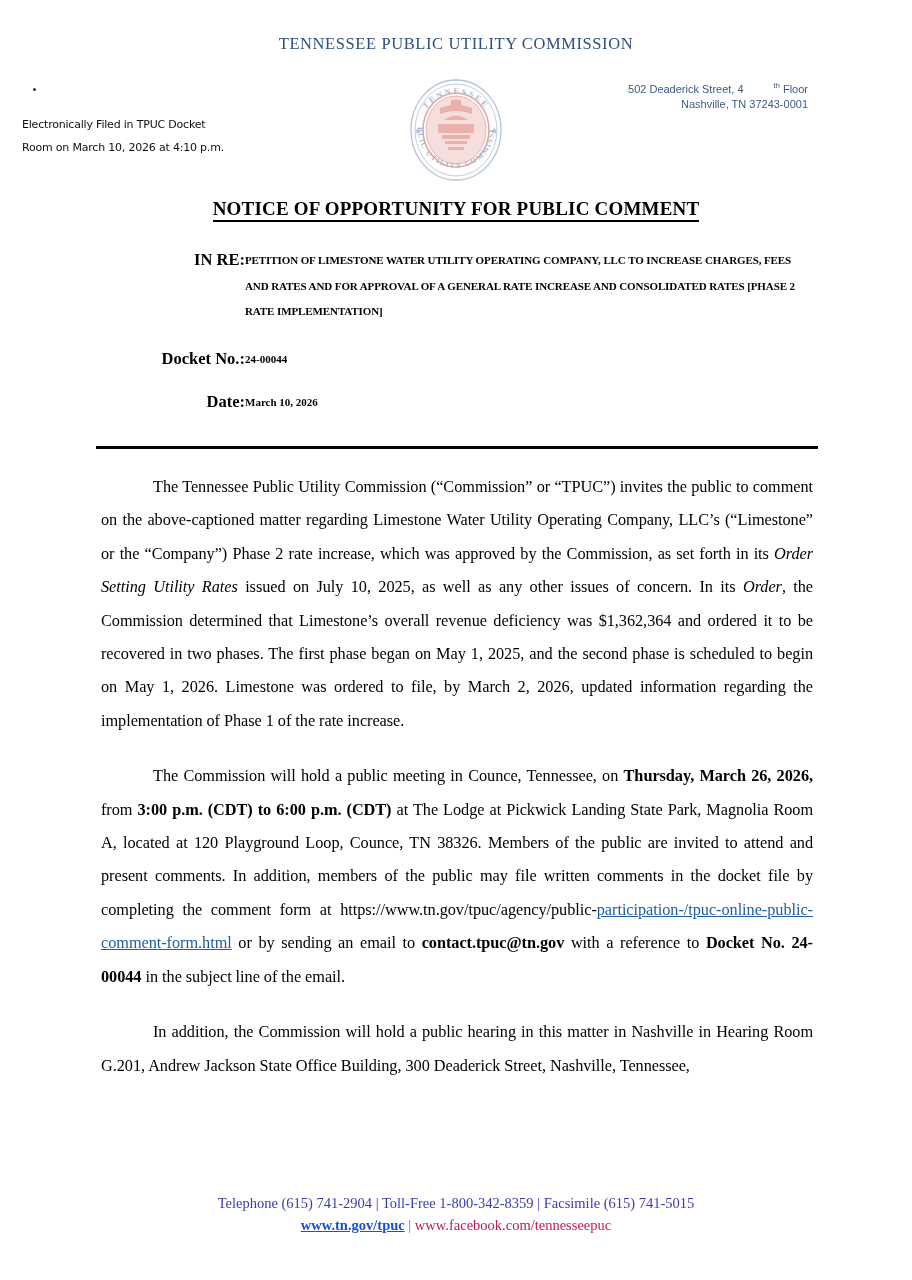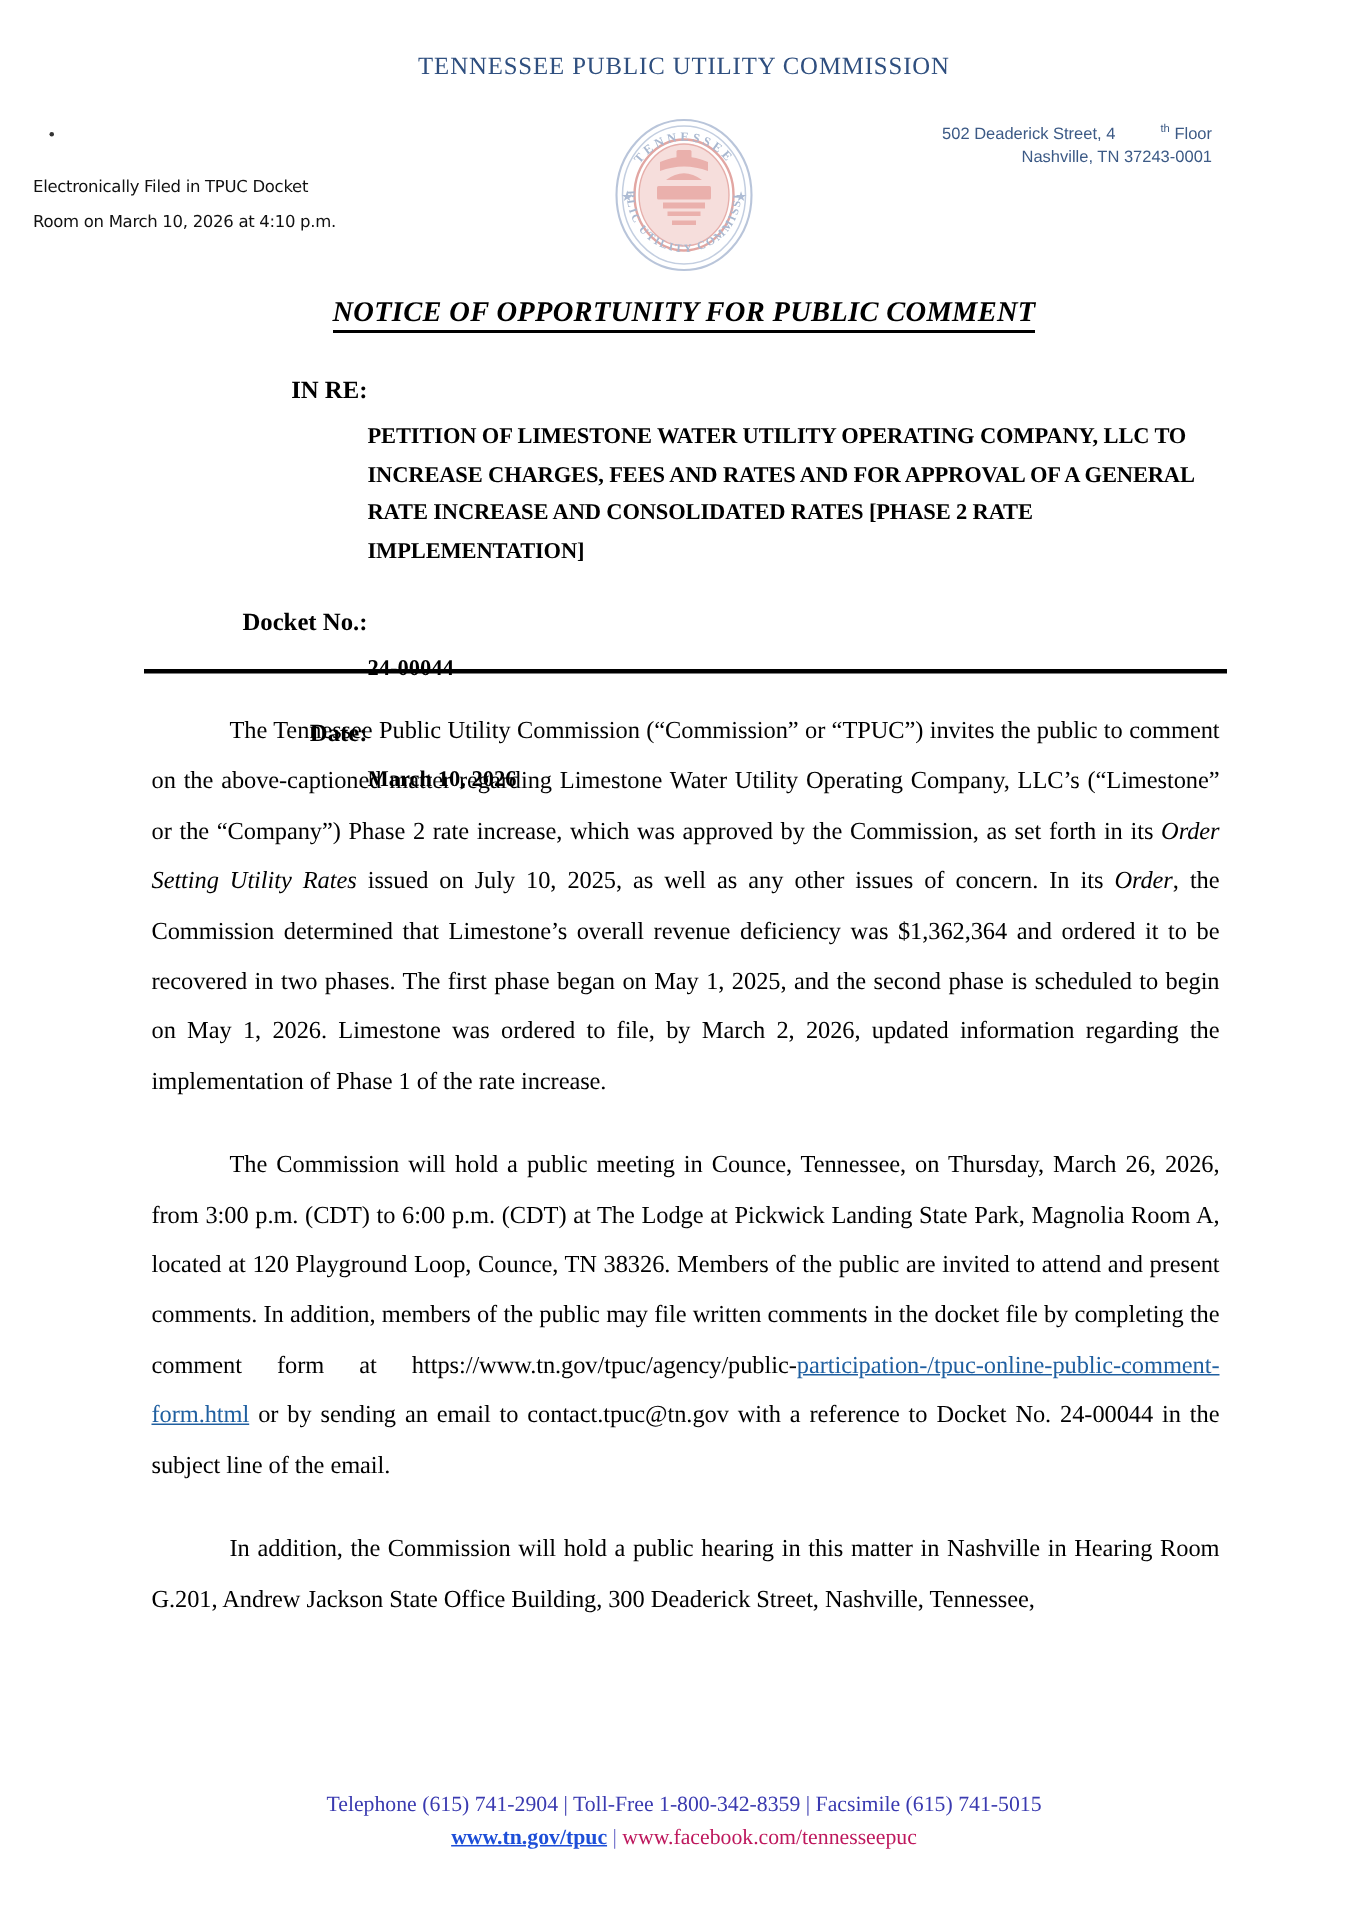--- a/index.html
+++ b/index.html
@@ -77,21 +77,20 @@
     position: absolute;
     top: 198px; left: 0; right: 0;
     text-align: center;
     font-weight: bold;
     font-size: 19px;
     letter-spacing: 0.2px;
   }
   .doc-title span {
     border-bottom: 2px solid #000;
     padding-bottom: 1px;
-    font-style: italic;
   }
 
   .caption {
     position: absolute;
     top: 248px; left: 101px; right: 100px;
   }
   .caption-row {
     display: flex;
     align-items: flex-start;
     margin-bottom: 2px;
@@ -100,23 +99,22 @@
     width: 144px;
     flex: 0 0 144px;
     text-align: right;
     font-weight: bold;
     font-size: 16.5px;
     line-height: 24px;
   }
   .caption-value {
     flex: 1 1 auto;
     font-weight: bold;
-    font-size: 15px;
+    font-size: 11px;
     line-height: 24px;
-    margin-top: 31px;
   }
   .caption-value.inre {
     line-height: 25.5px;
     letter-spacing: -0.1px;
   }
   .caption-row.docket { margin-top: 22px; }
   .caption-row.date   { margin-top: 19px; }
 
   .rule {
     position: absolute;
@@ -134,21 +132,21 @@
   p.para {
     margin: 0 0 22px 0;
     text-align: justify;
     text-indent: 52px;
     font-size: 16.3px;
     line-height: 33.4px;
     letter-spacing: -0.05px;
     hyphens: none;
   }
   p.para:last-child { margin-bottom: 0; }
-  .bold { font-weight: normal; }
+  .bold { font-weight: bold; }
   .ital { font-style: italic; }
   .link {
     color: #1f5fa0;
     text-decoration: underline;
   }
 
   
   .page-footer {
     position: absolute;
     bottom: 44px; left: 0; right: 0;

